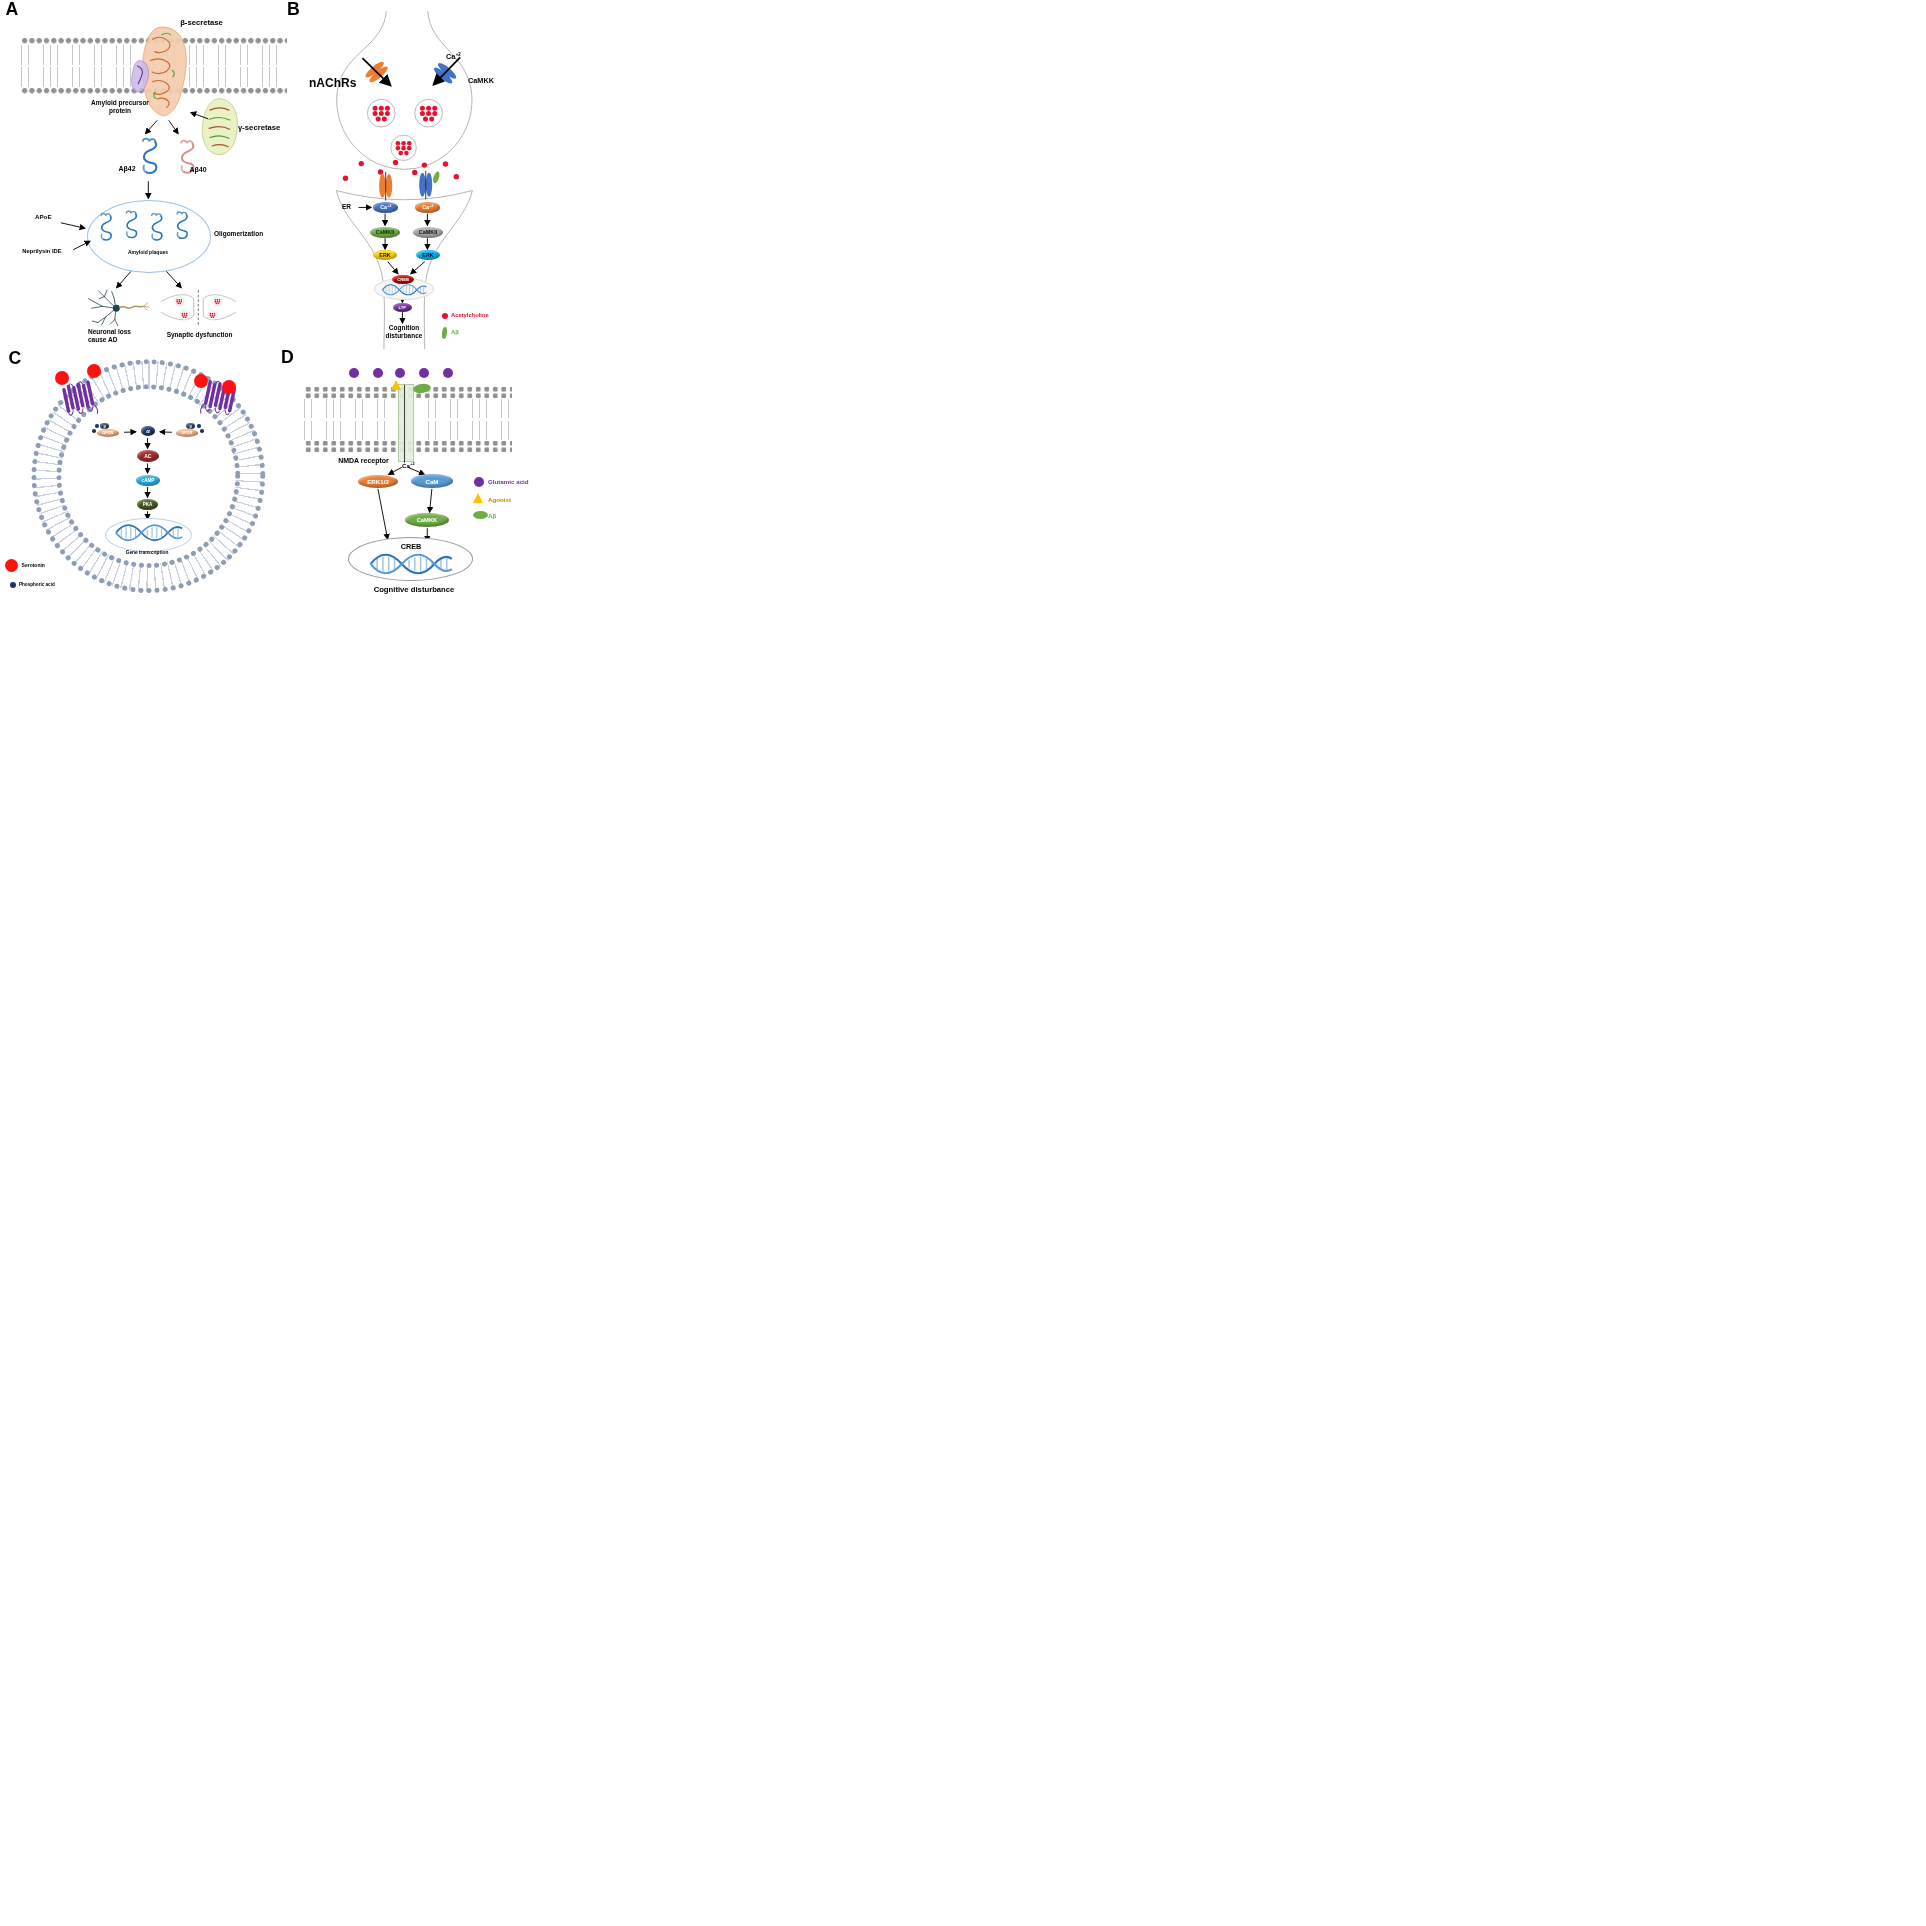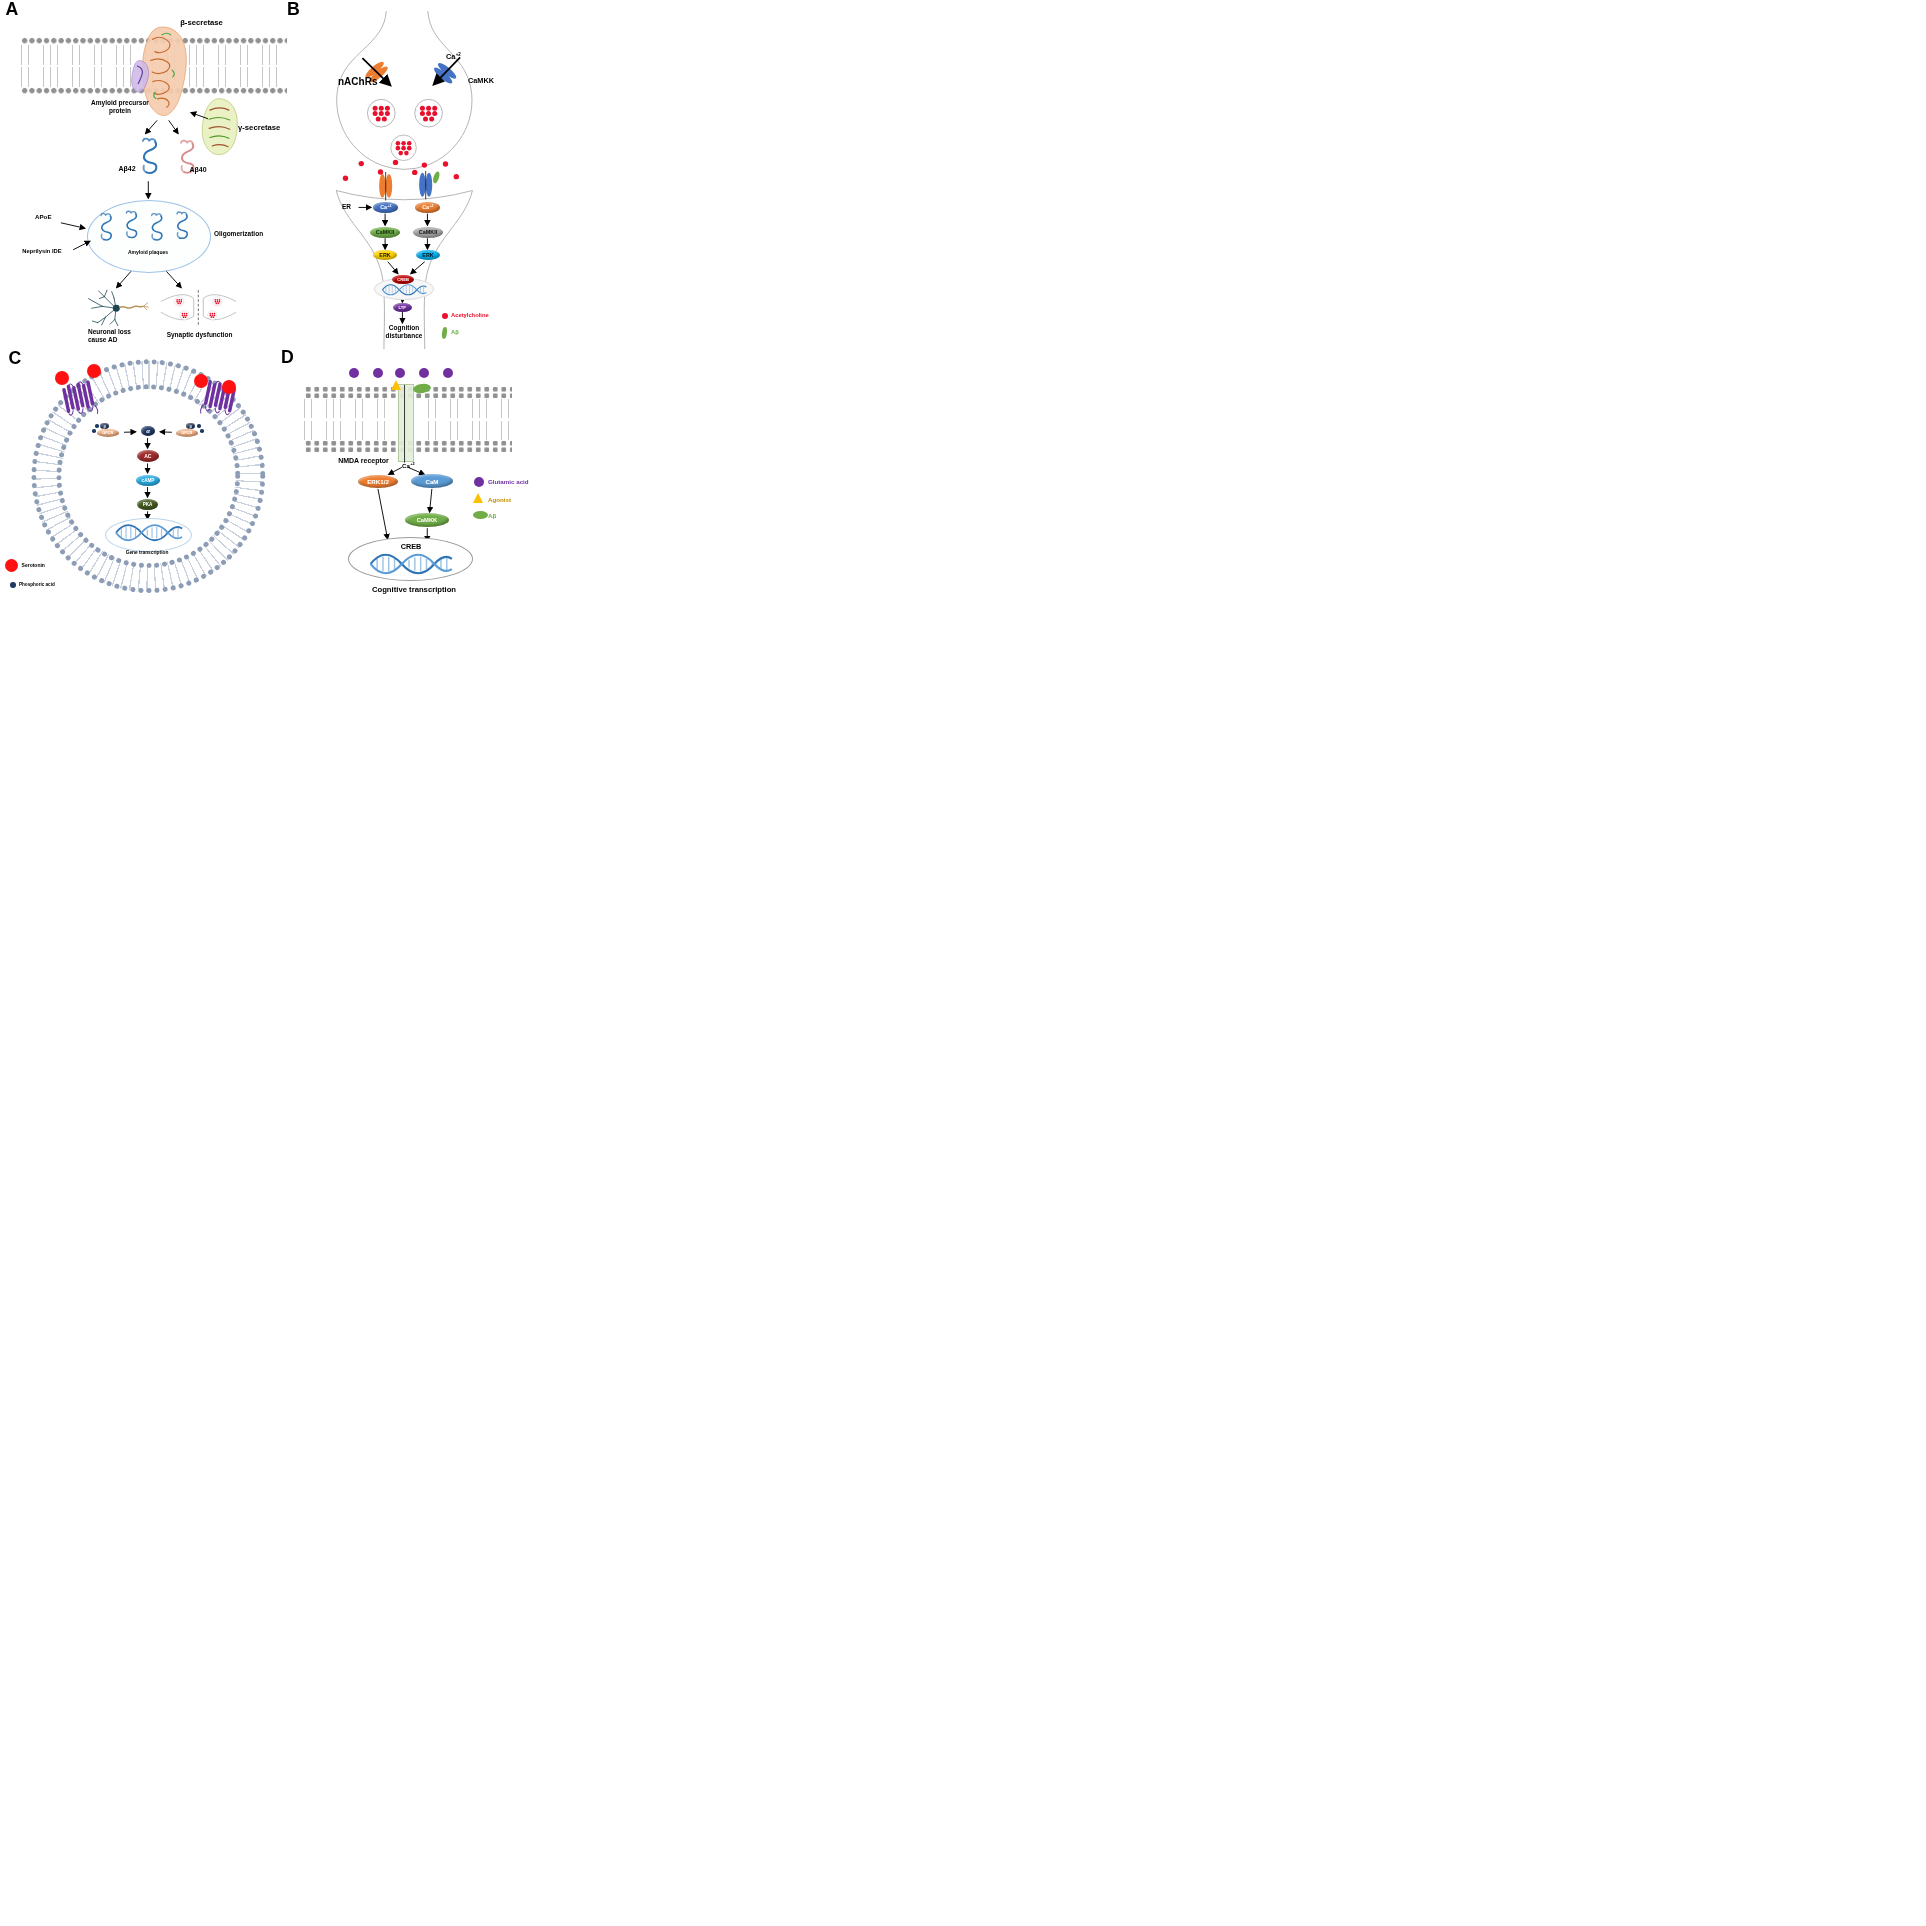--- a/index.html
+++ b/index.html
@@ -301,21 +301,21 @@
     </div>
     <div class="pill" style="left:128px;top:202px;width:25.4px;height:10.8px;background:#ed7d31;font-size:5.4px">
       <span>Ca</span>
         <sup>+2</sup>
     </div>
     <div class="pill" style="left:83px;top:227px;width:30px;height:10.8px;background:#70ad47;color:#0b2b0b;font-size:5.4px">CaMKII</div>
     <div class="pill" style="left:126px;top:227px;width:30px;height:10.8px;background:#a6a6a6;color:#111;font-size:5.4px">CaMKII</div>
     <div class="pill" style="left:86px;top:250px;width:24px;height:10.4px;background:#ffd400;color:#111;font-size:5.4px">ERK</div>
     <div class="pill" style="left:129px;top:250px;width:24px;height:10.4px;background:#00b0f0;color:#111;font-size:5.4px">ERK</div>
 
-    <div class="txt" style="left:51px;top:76px;width:44px;font-size:10px">nAChRs</div>
+    <div class="txt" style="left:22px;top:76px;width:44px;font-size:12px">nAChRs</div>
     <div class="txt" style="left:181px;top:77px;width:39px;font-size:7.3px">CaMKK</div>
     <div class="txt" style="left:159px;top:52px;width:27px;font-size:7.3px">
       <span>Ca</span><sup>+2</sup>
     </div>
     <div class="txt" style="left:55px;top:203px;width:15.4px;font-size:6.5px">ER</div>
     <div class="txt tc" style="left:88px;top:324px;width:58px;font-size:6.5px">
       <div>Cognition</div>
       <div>disturbance</div>
     </div>
 
@@ -431,21 +431,21 @@
     <div class="pill" style="left:81px;top:128px;width:40px;height:13px;background:#ed7d31;font-size:6.2px">ERK1/2</div>
     <div class="pill" style="left:134px;top:127px;width:42px;height:14px;background:#5b9bd5;font-size:6.2px">CaM</div>
     <div class="pill" style="left:128px;top:166px;width:44px;height:14px;background:#70ad47;font-size:5.8px">CaMKK</div>
 
     <div style="position:absolute;left:71px;top:190px;width:123px;height:42px;border-radius:50%;border:0.6px solid #9a9a9a;background:#fff">
       <div class="txt tc" style="left:31px;top:4.6px;width:62px;font-size:7.3px;position:absolute">CREB</div>
       <svg width="123" height="42" viewBox="0 0 320 110">
         <use href="#sym-dna" transform="translate(160,68) scale(1.9)"></use>
       </svg>
     </div>
-    <div class="txt tc" style="left:79px;top:238px;width:116px;font-size:7.7px">Cognitive transcription</div>
+    <div class="txt tc" style="left:79px;top:238px;width:116px;font-size:7.7px">Cognitive disturbance</div>
 
     <div class="dot" style="left:197px;top:130px;width:10px;height:10px;background:#7030a0"></div>
     <div class="txt" style="left:211px;top:131px;width:50px;font-size:6.2px;color:#7030a0">Glutamic acid</div>
     <div class="tri" style="left:196px;top:146px;border-left:5.8px solid transparent;border-right:5.8px solid transparent;border-bottom:10px solid #ffc000"></div>
     <div class="txt" style="left:211px;top:149px;width:46px;font-size:6.2px;color:#bf8f00">Agonist</div>
     <div style="position:absolute;left:196px;top:164px;width:14.6px;height:8px;border-radius:50%;background:#70ad47"></div>
     <div class="txt" style="left:211px;top:165px;width:23px;font-size:6.2px;color:#70ad47">Aβ</div>
   </section>
 
 </div>

